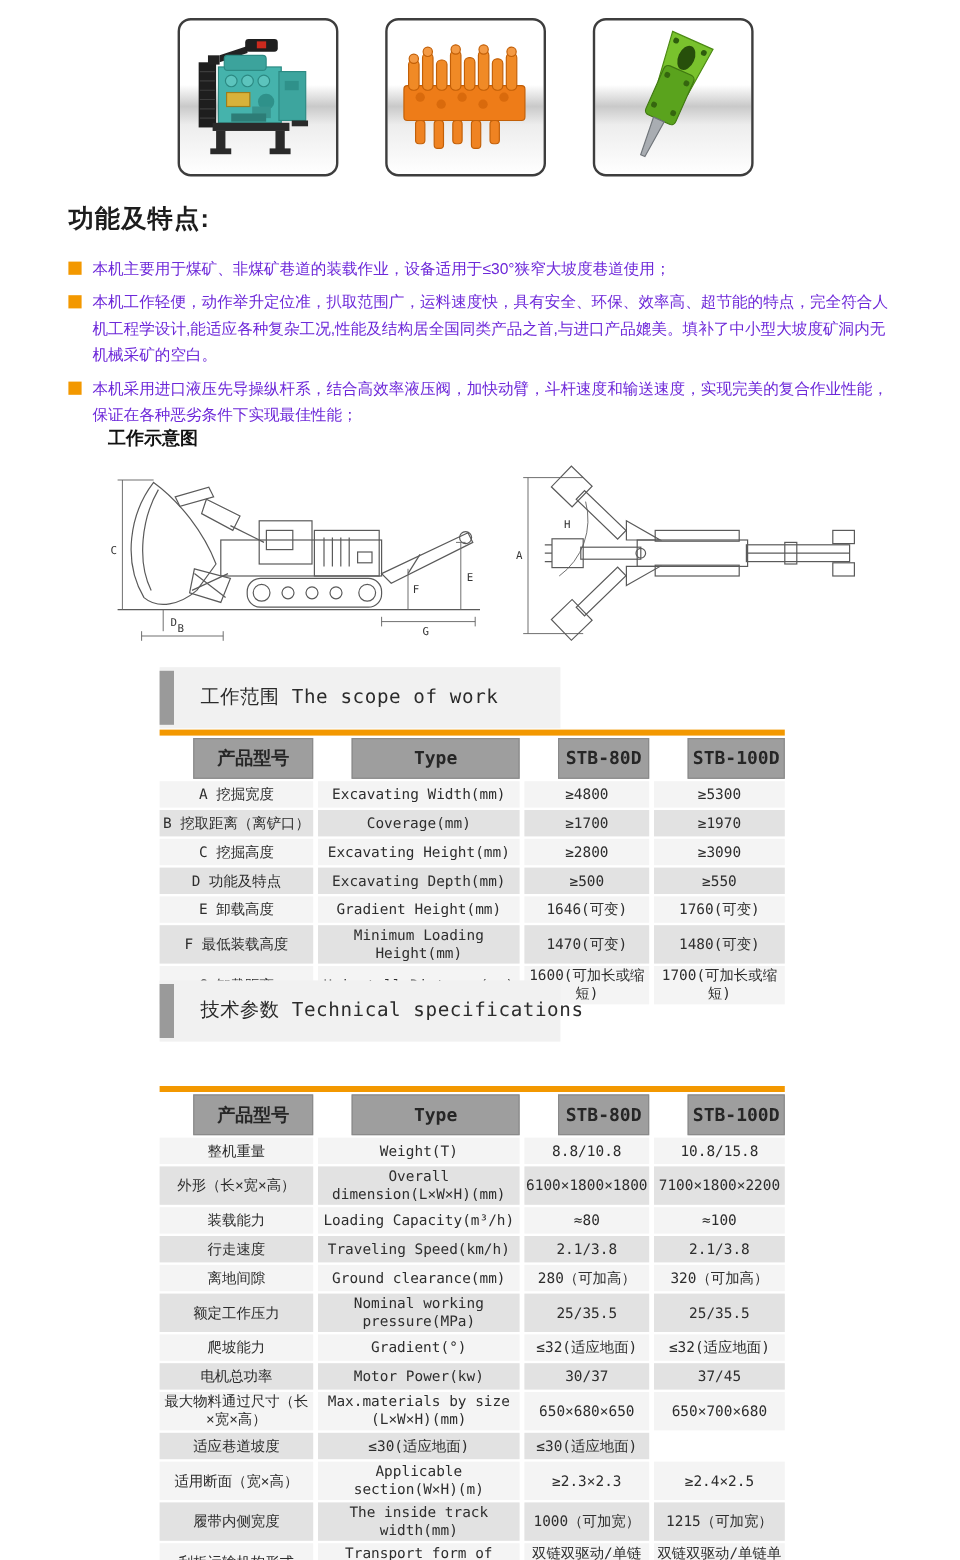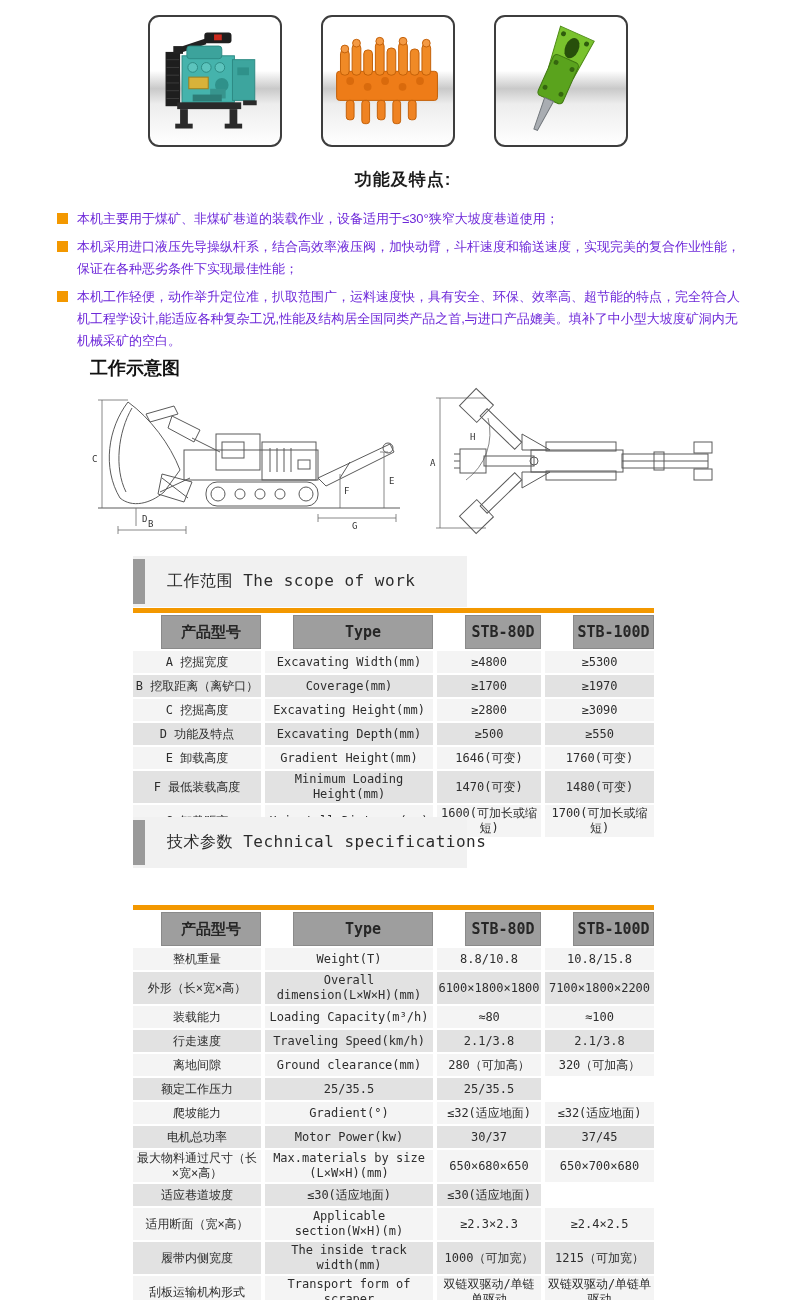--- a/index.html
+++ b/index.html
@@ -12,30 +12,30 @@
   .photos{position:absolute;top:15px;left:148px;display:flex;gap:39px;}
   .photo-frame{
     width:134px;height:132px;box-sizing:border-box;
     border:2px solid #3d3d3d;border-radius:11px;overflow:hidden;
     background:linear-gradient(180deg,#ffffff 0%,#ffffff 42%,#c9c9c9 56%,#ededed 68%,#ffffff 100%);
   }
   .photo-frame svg{display:block;width:100%;height:100%;}
   
   .features{position:absolute;top:168px;left:57px;width:692px;}
   .features h2{
-    margin:0;font-size:17px;font-weight:bold;color:#1d1d1d;letter-spacing:1px;text-align:center;
+    margin:0;font-size:21px;font-weight:bold;color:#1d1d1d;letter-spacing:1px;
   }
   .features ul{list-style:none;margin:17px 0 0 0;padding:0;}
   .features li{display:flex;gap:9px;margin-bottom:6px;}
   .sq{width:11px;height:11px;background:var(--accent,#F39800);flex:0 0 11px;margin-top:5px;}
   .ftext{font-size:13px;line-height:22px;color:#6d28d9;width:676px;}
   
   .diagram-title{
     position:absolute;top:356px;left:90px;margin:0;
-    font-size:18px;font-weight:bold;color:#111;
+    font-size:15px;font-weight:bold;color:#111;
   }
   .diagrams{position:absolute;top:386px;left:88px;display:flex;gap:18px;}
   .diagrams svg{display:block;}
   .lineart{stroke:#5a5a5a;fill:none;stroke-width:1;}
   .dim{stroke:#6a6a6a;fill:none;stroke-width:0.8;}
   .dlabel{font-family:"DejaVu Sans Mono",monospace;font-size:9px;fill:#333;stroke:none;}
   
   .section-header{
     position:absolute;left:133px;width:334px;height:51px;
     background:#f1f1f1;display:flex;align-items:center;
@@ -156,26 +156,26 @@
   <h2>功能及特点:</h2>
   <ul>
 
       <li>
         <span class="sq"></span>
         <span class="ftext">本机主要用于煤矿、非煤矿巷道的装载作业，设备适用于≤30°狭窄大坡度巷道使用；</span>
       </li>
 
       <li>
         <span class="sq"></span>
-        <span class="ftext">本机采用进口液压先导操纵杆系，结合高效率液压阀，加快动臂，斗杆速度和输送速度，实现完美的复合作业性能，保证在各种恶劣条件下实现最佳性能；</span>
+        <span class="ftext">本机工作轻便，动作举升定位准，扒取范围广，运料速度快，具有安全、环保、效率高、超节能的特点，完全符合人机工程学设计,能适应各种复杂工况,性能及结构居全国同类产品之首,与进口产品媲美。填补了中小型大坡度矿洞内无机械采矿的空白。</span>
       </li>
 
       <li>
         <span class="sq"></span>
-        <span class="ftext">本机工作轻便，动作举升定位准，扒取范围广，运料速度快，具有安全、环保、效率高、超节能的特点，完全符合人机工程学设计,能适应各种复杂工况,性能及结构居全国同类产品之首,与进口产品媲美。填补了中小型大坡度矿洞内无机械采矿的空白。</span>
+        <span class="ftext">本机采用进口液压先导操纵杆系，结合高效率液压阀，加快动臂，斗杆速度和输送速度，实现完美的复合作业性能，保证在各种恶劣条件下实现最佳性能；</span>
       </li>
     </ul>
 </section>
 
 <h3 class="diagram-title">工作示意图</h3>
 <div class="diagrams">
   <svg width="320" height="152" viewBox="0 0 320 152">
     <line class="lineart" x1="10" y1="122" x2="312" y2="122"></line>
     <line class="dim" x1="14" y1="14" x2="14" y2="122"></line>
     <line class="dim" x1="10" y1="14" x2="40" y2="14"></line>
@@ -356,20 +356,21 @@
         <div class="tcell">2.1/3.8</div>
       </div>
       <div class="trow">
         <div class="tcell">离地间隙</div>
         <div class="tcell">Ground clearance(mm)</div>
         <div class="tcell">280（可加高）</div>
         <div class="tcell">320（可加高）</div>
       </div>
       <div class="trow">
         <div class="tcell">额定工作压力</div>
+        <div class="tcell">Nominal working pressure(MPa)</div>
         <div class="tcell">25/35.5</div>
         <div class="tcell">25/35.5</div>
       </div>
       <div class="trow">
         <div class="tcell">爬坡能力</div>
         <div class="tcell">Gradient(°)</div>
         <div class="tcell">≤32(适应地面)</div>
         <div class="tcell">≤32(适应地面)</div>
       </div>
       <div class="trow">

